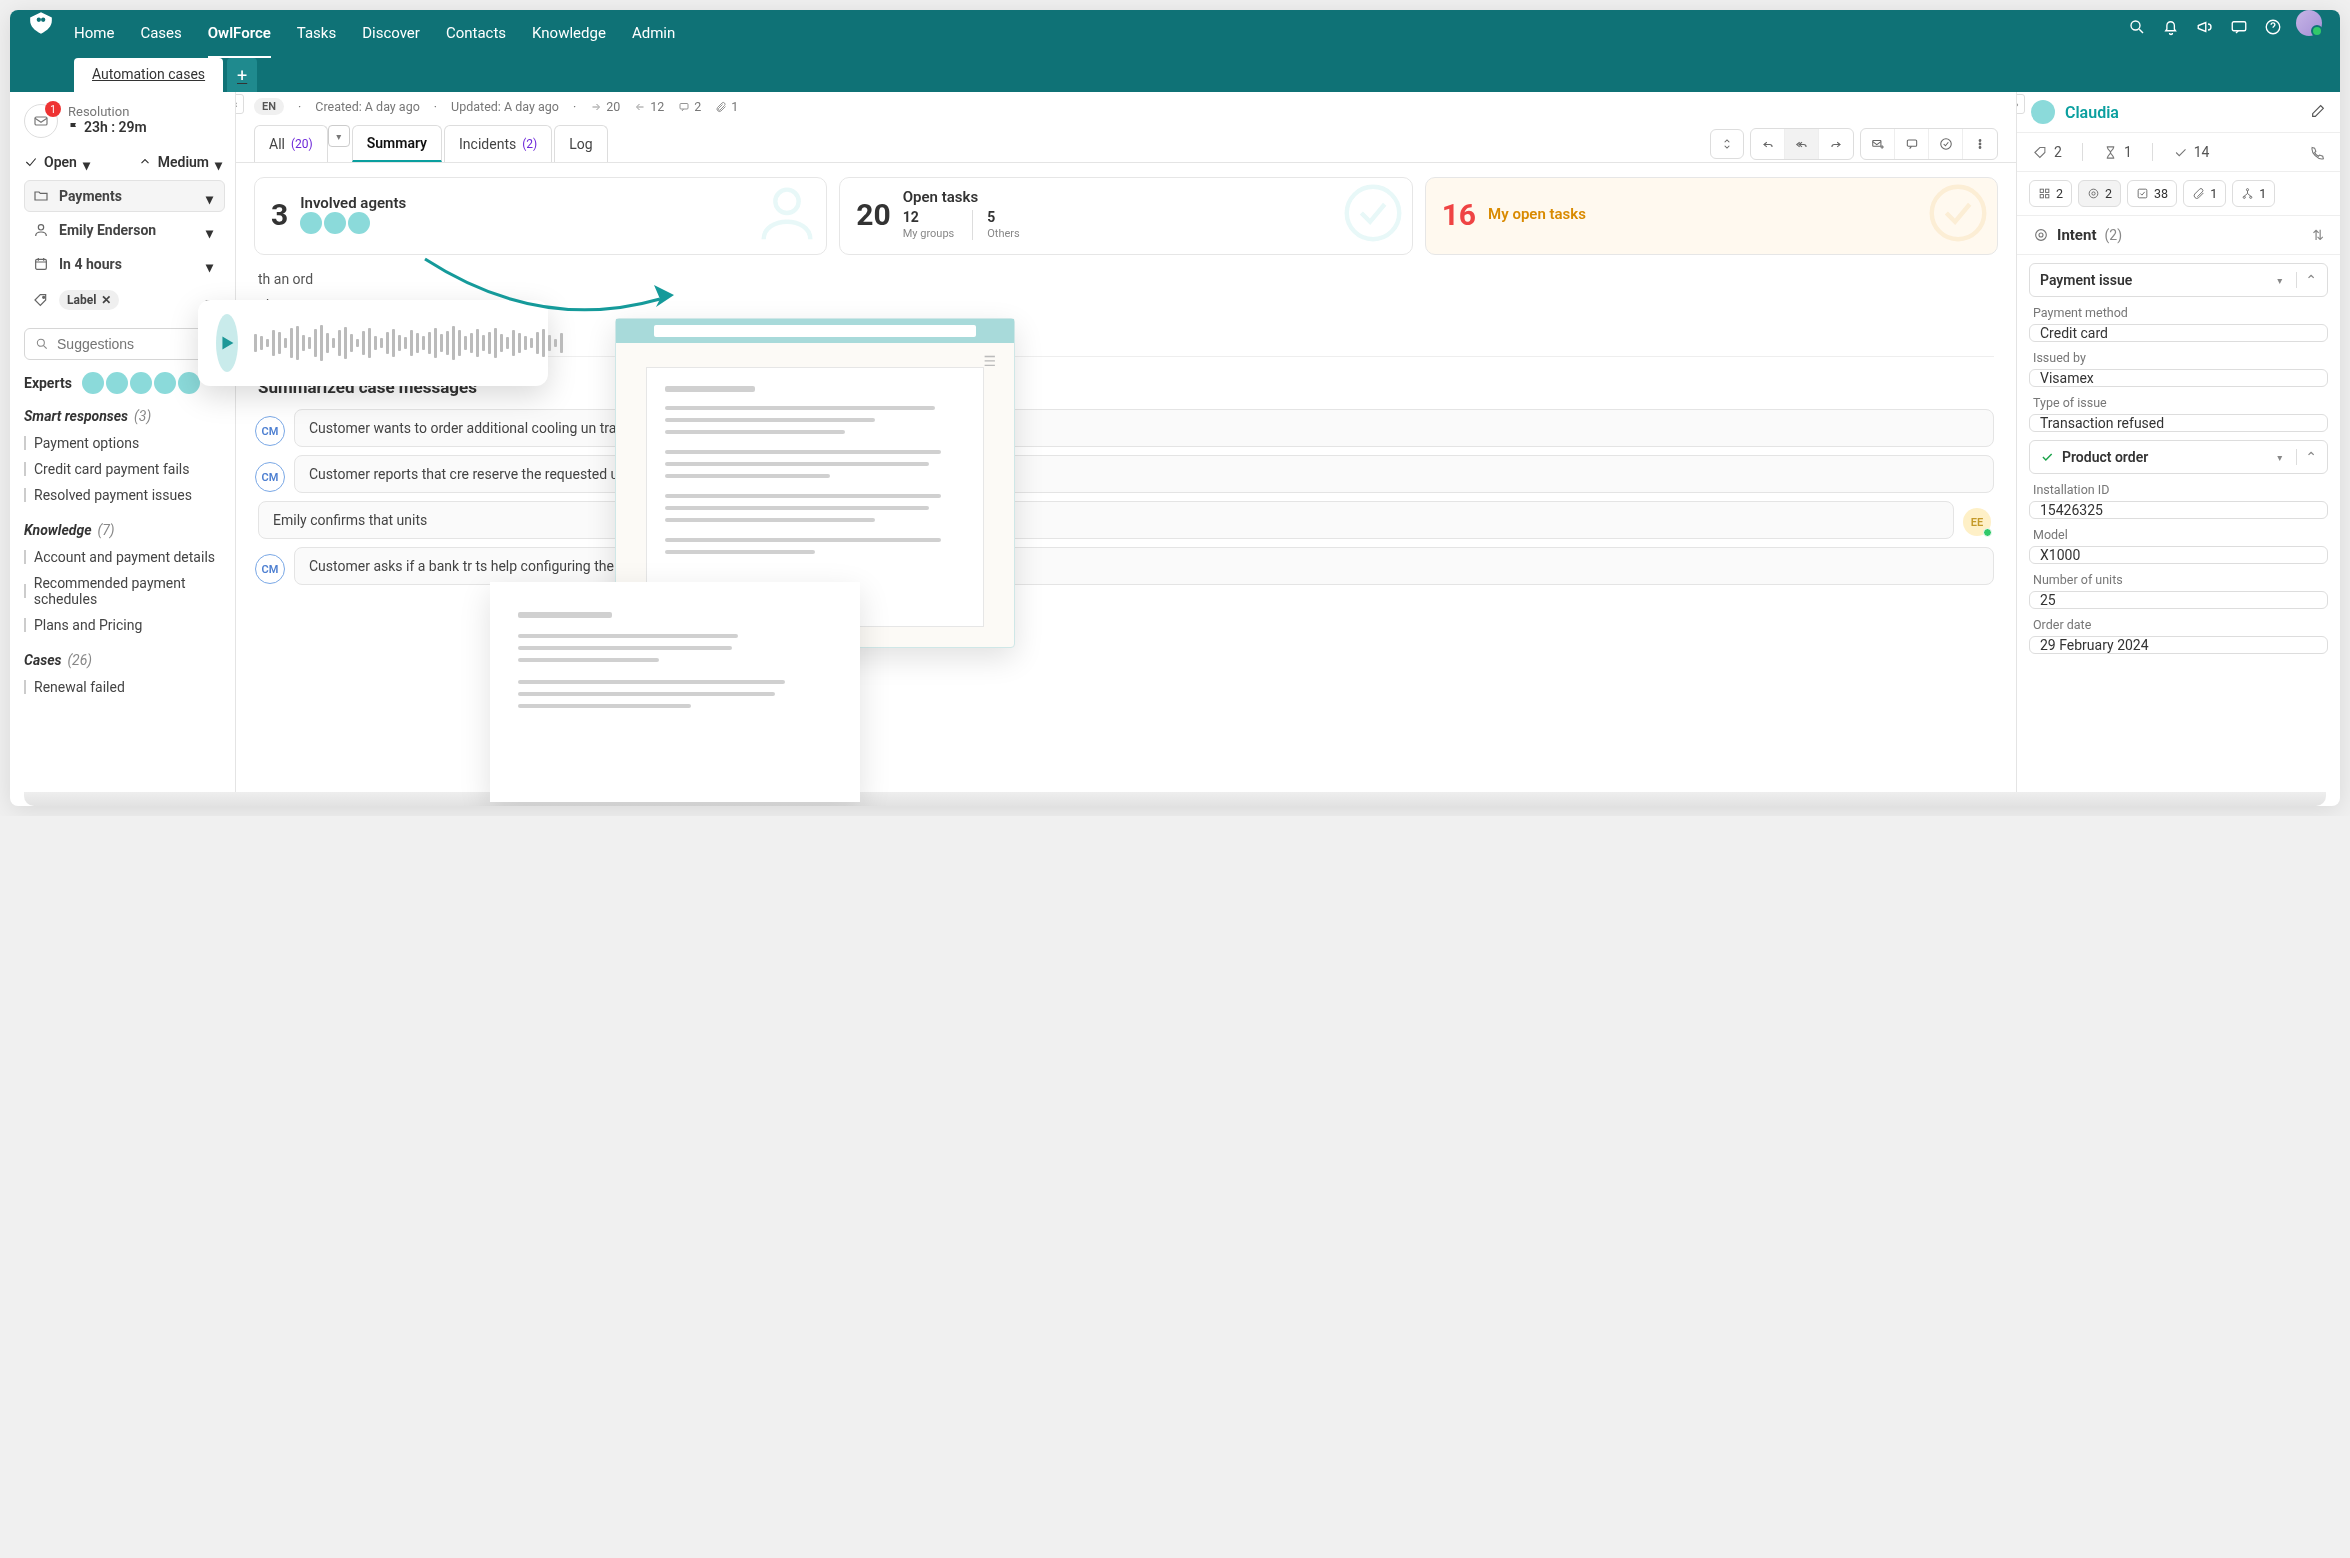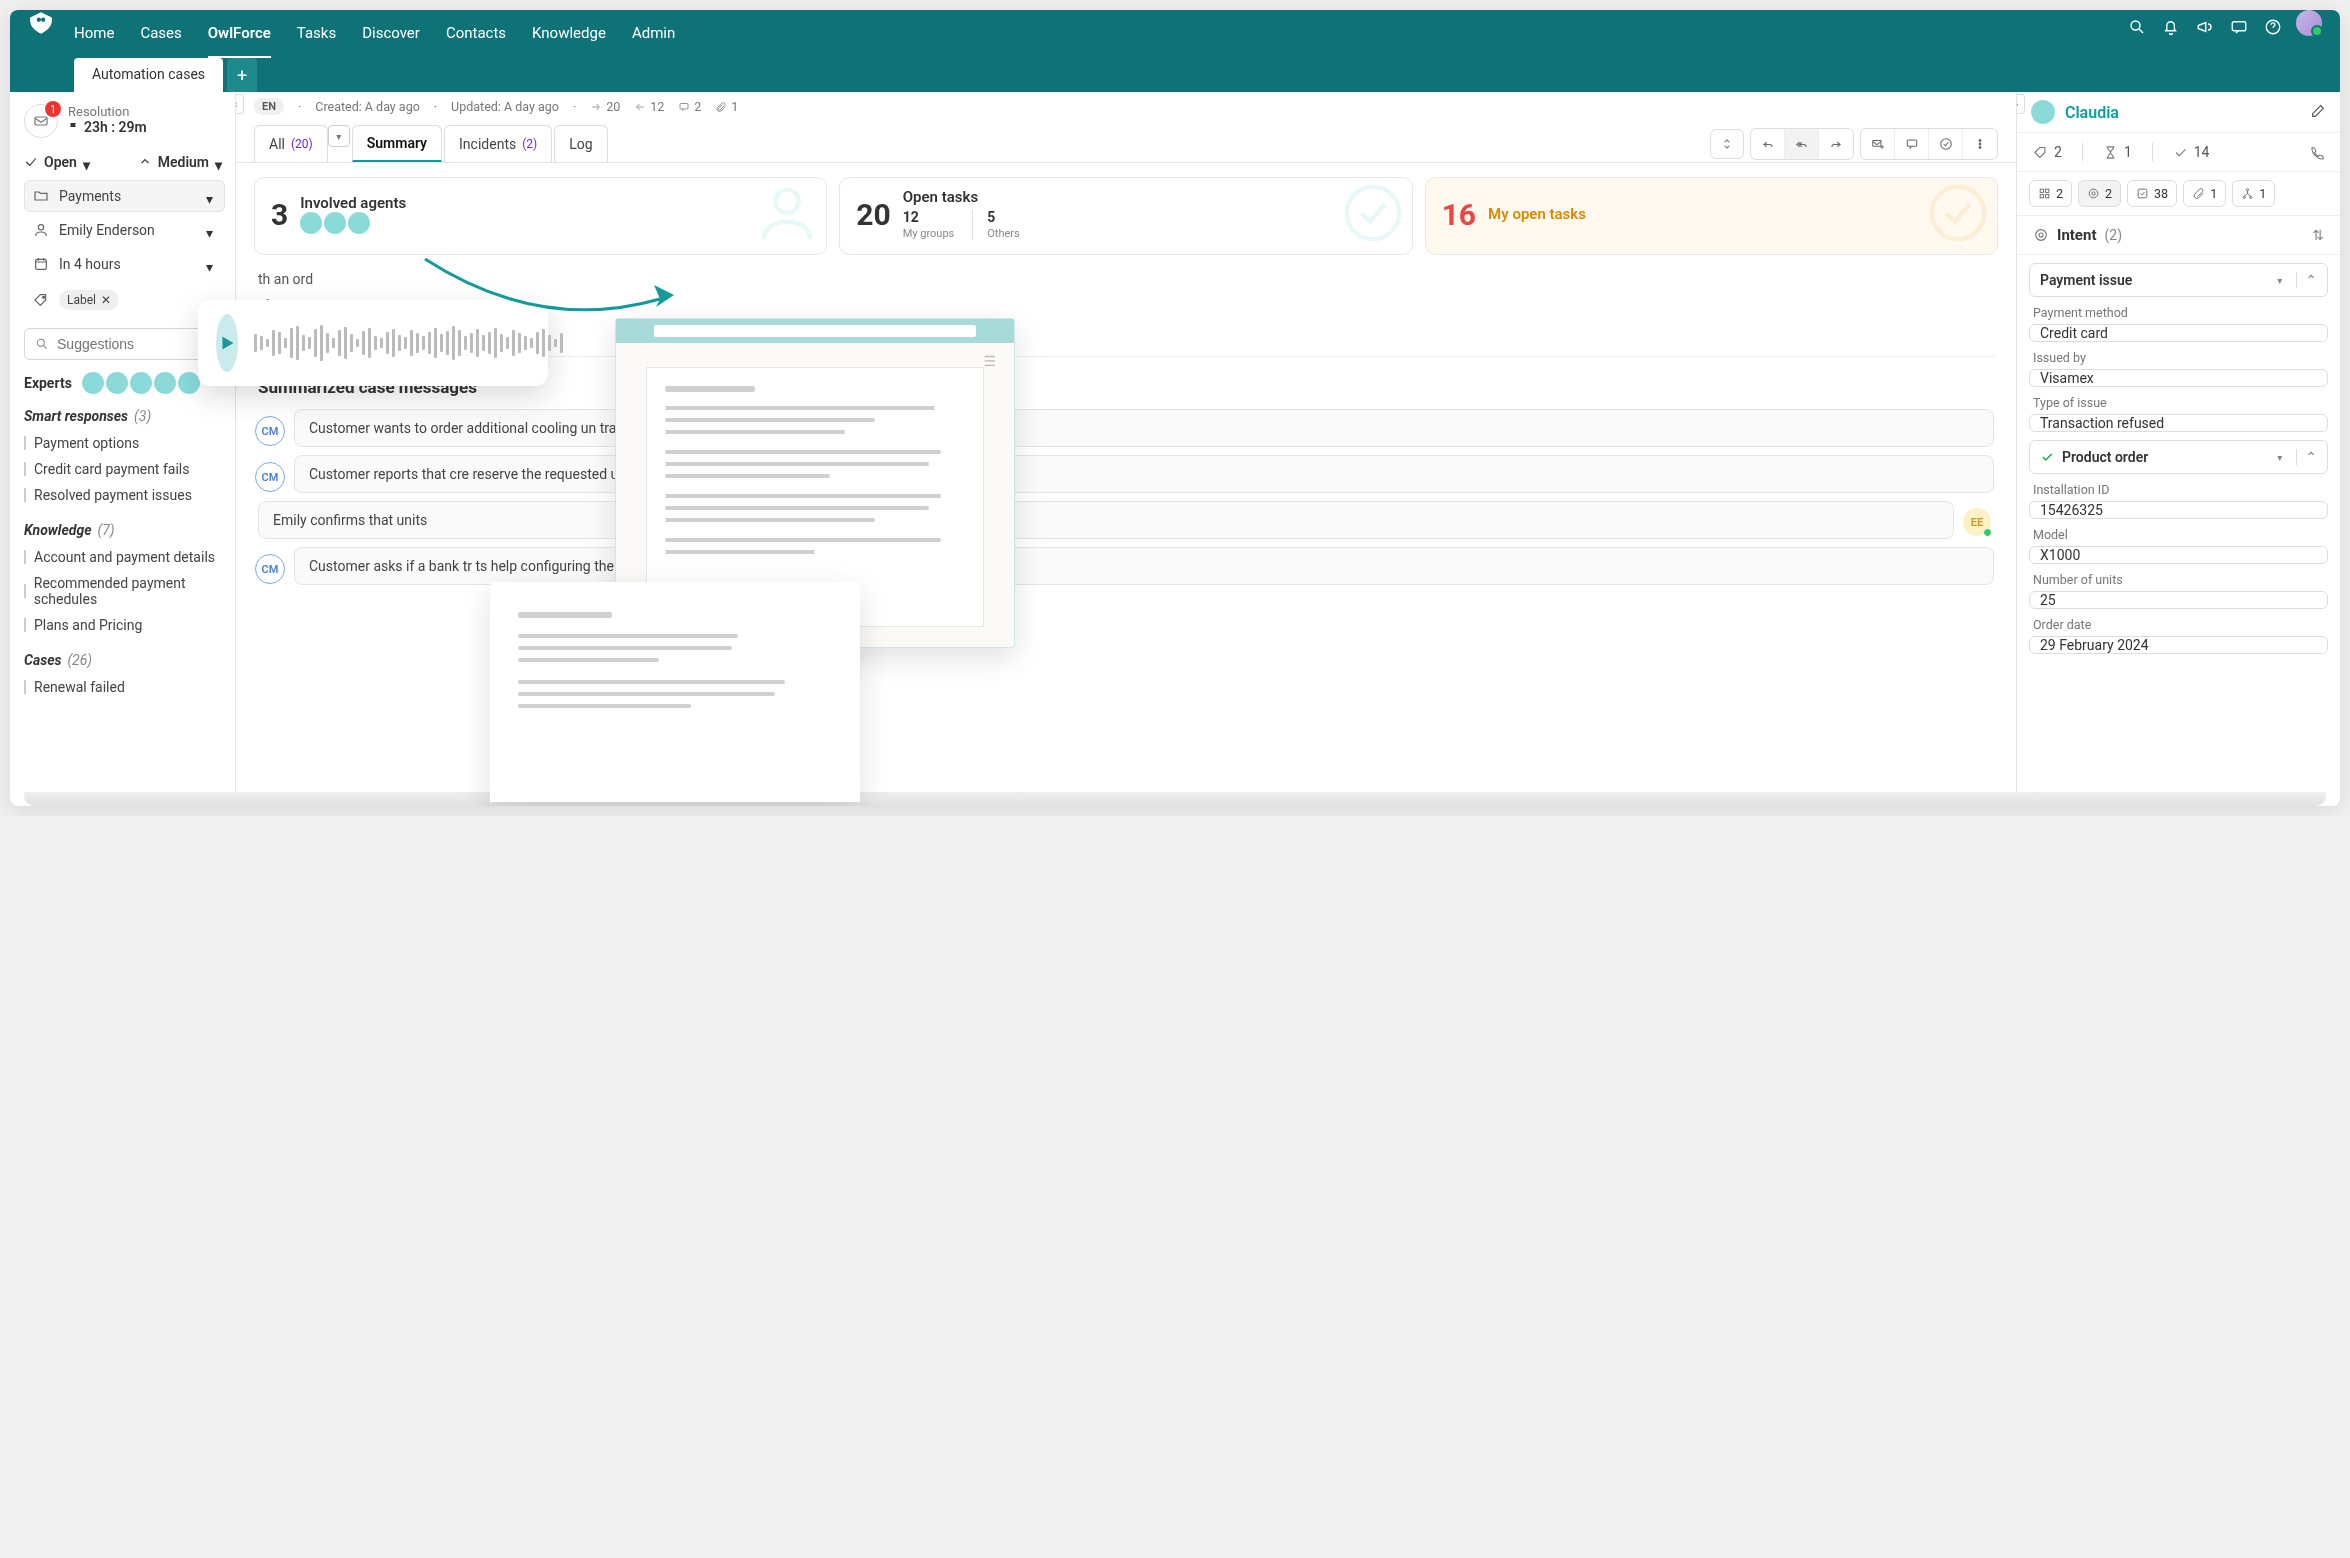--- a/index.html
+++ b/index.html
@@ -29,42 +29,42 @@
 .topnav .nav-items { display: flex; gap: 26px; }
 .topnav .nav-item { color: #fff; cursor: pointer; padding: 14px 0; font-size: 15px; }
 .topnav .nav-item.active { border-bottom: 2px solid #fff; font-weight: 600; }
 .topnav .spacer { flex: 1; }
 .topnav .icon-btn { width: 34px; height: 34px; display:flex; align-items:center; justify-content:center; cursor:pointer; }
 .topnav .icon-btn svg { width:18px; height:18px; stroke:#fff; fill:none; stroke-width:1.8; }
 .avatar { width: 26px; height: 26px; border-radius: 50%; background: linear-gradient(135deg,#c7b5e6,#a590d6); position: relative; margin-left:6px;}
 .avatar::after { content:""; position:absolute; bottom:-1px; right:-1px; width:8px; height:8px; background:#31c96a; border:2px solid #0f7276; border-radius:50%; }
 
 
-.tabstrip { background:#0f7276; height:34px; padding-left:64px; display:flex; }
+.tabstrip { background:#0f7276; height:34px; padding-left:64px; display:flex;text-decoration:underline; }
 .tab-card { background:#fff; color:#333; border-radius:4px 4px 0 0; padding:8px 18px; font-size:14px; }
 .tab-add { width:30px; background:#1f8a8e; color:#fff; display:flex; align-items:center; justify-content:center; border-radius:4px 4px 0 0; margin-left:4px; cursor:pointer; font-size:18px;}
 
 
 .layout { display:flex; height: 700px; position:relative; }
 .col-left { width: 226px; border-right:1px solid #e4e4e4; padding:8px 10px 12px 14px; overflow:hidden; }
 .col-mid { flex:1; position:relative; overflow:hidden;}
 .col-right { width: 324px; border-left:1px solid #e4e4e4; overflow:hidden;}
 
 
 .res-row { display:flex; align-items:flex-start; padding:4px 0 8px;}
 .mail-ico { width:34px; height:34px; border:1px solid #ddd; border-radius:50%; display:flex; align-items:center; justify-content:center; position:relative; margin-right:10px;}
 .mail-ico svg { width:16px; height:16px; stroke:#777; stroke-width:1.8; fill:none;}
 .mail-badge { position:absolute; top:-4px; right:-4px; background:#e33; color:#fff; font-size:10px; border-radius:8px; width:16px; height:16px; display:flex; align-items:center; justify-content:center;}
 .res-text .lbl { color:#777; font-size:13px;}
 .res-text .tm { font-weight:600; font-size:14px; }
 .res-text .tm .flag { width:12px; height:12px; display:inline-block; margin-right:4px; vertical-align:-1px;}
 .chip-row { display:flex; gap:8px; margin:8px 0 10px;}
 .chip-toggle { display:flex; align-items:center; gap:6px; font-weight:600; cursor:pointer;}
 .chip-toggle .caret, .drop-row .caret { width:10px; height:10px; }
-.drop-row { display:flex; align-items:center; justify-content:space-between; border:1px solid transparent; border-radius:6px; padding:7px 8px; cursor:pointer; margin-bottom:2px;}
+.drop-row { display:flex; align-items:center; justify-content:space-between; border:1px solid transparent; border-radius:6px; padding:7px 8px; cursor:pointer; margin-bottom:2px;font-weight:bold;}
 .drop-row.boxed { background:#f5f5f5; border-color:#e2e2e2;}
 .drop-row .left { display:flex; align-items:center; gap:10px; color:#444;}
 .drop-row svg.ico { width:16px; height:16px; stroke:#666; fill:none; stroke-width:1.8;}
 .label-chip { background:#efefef; border-radius:12px; padding:3px 8px; font-size:12px; display:inline-flex; align-items:center; gap:5px;}
 .search-box { border:1px solid #d6d6d6; border-radius:6px; padding:7px 10px; display:flex; align-items:center; gap:8px; margin-top:10px;}
 .search-box input { border:none; outline:none; font-size:14px; width:100%; }
 .search-box svg { width:16px; height:16px; stroke:#888; stroke-width:1.8; fill:none;}
 .experts { display:flex; align-items:center; gap:10px; margin:12px 0 6px;}
 .experts .lbl { font-weight:700;}
 .av-stack { display:flex; }

